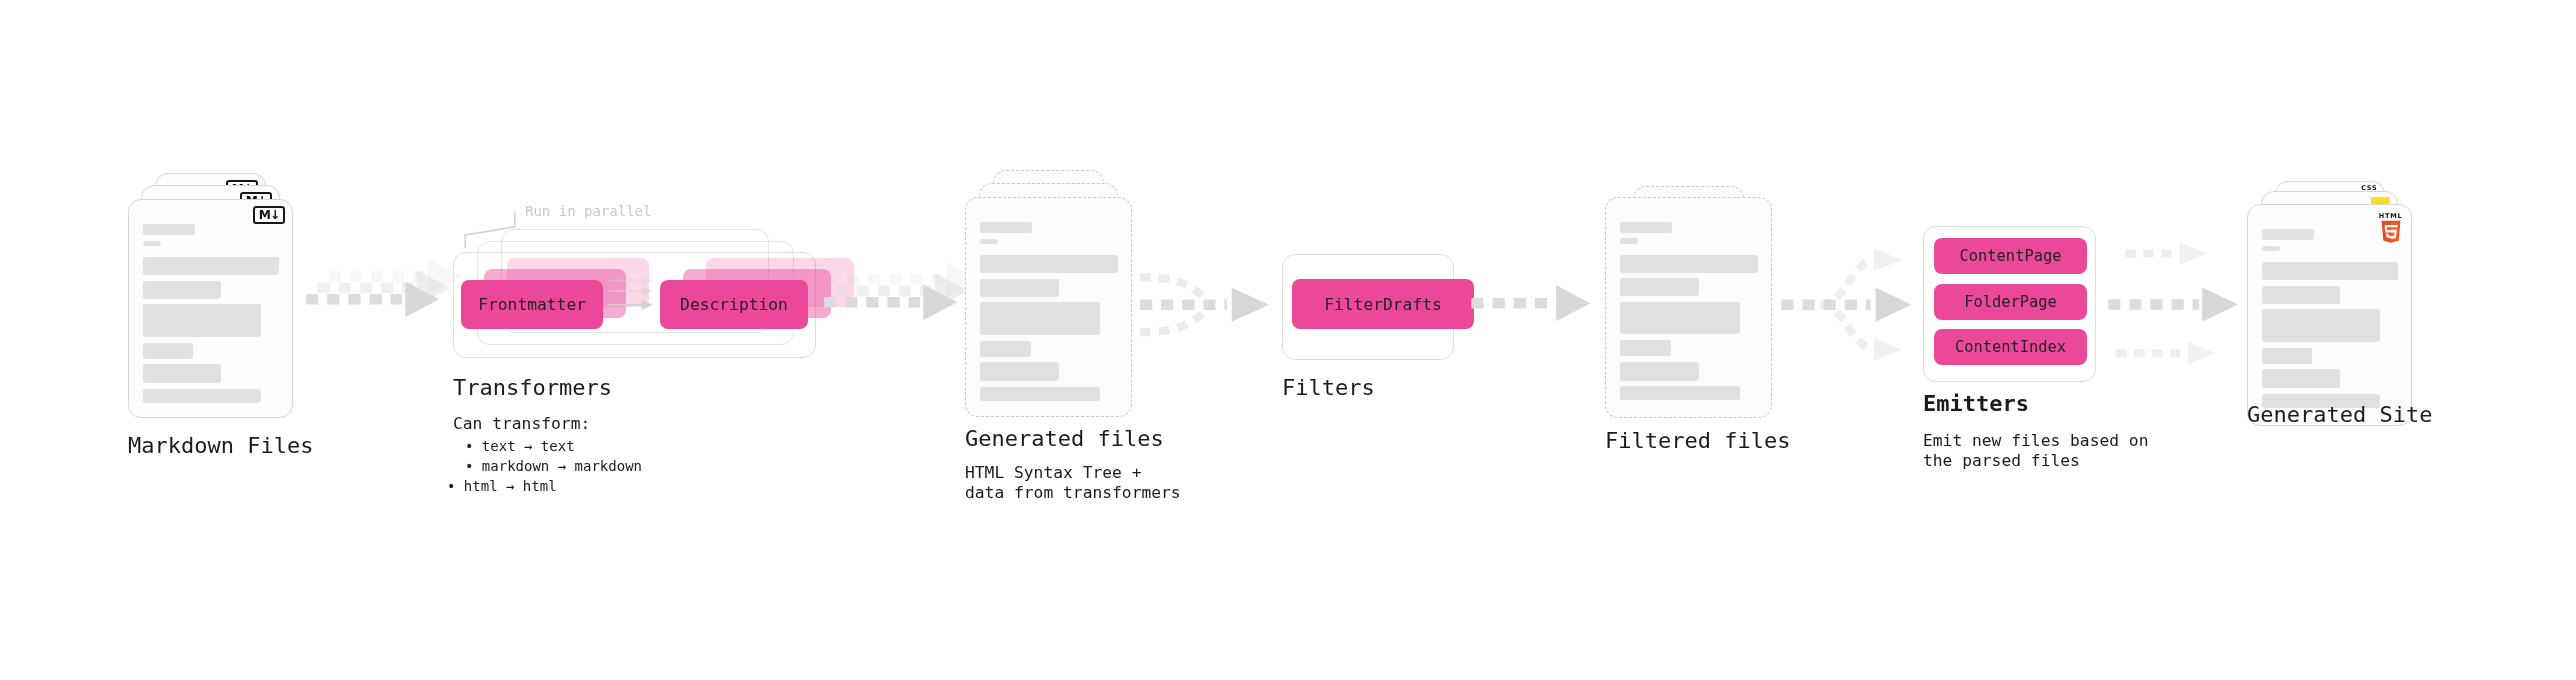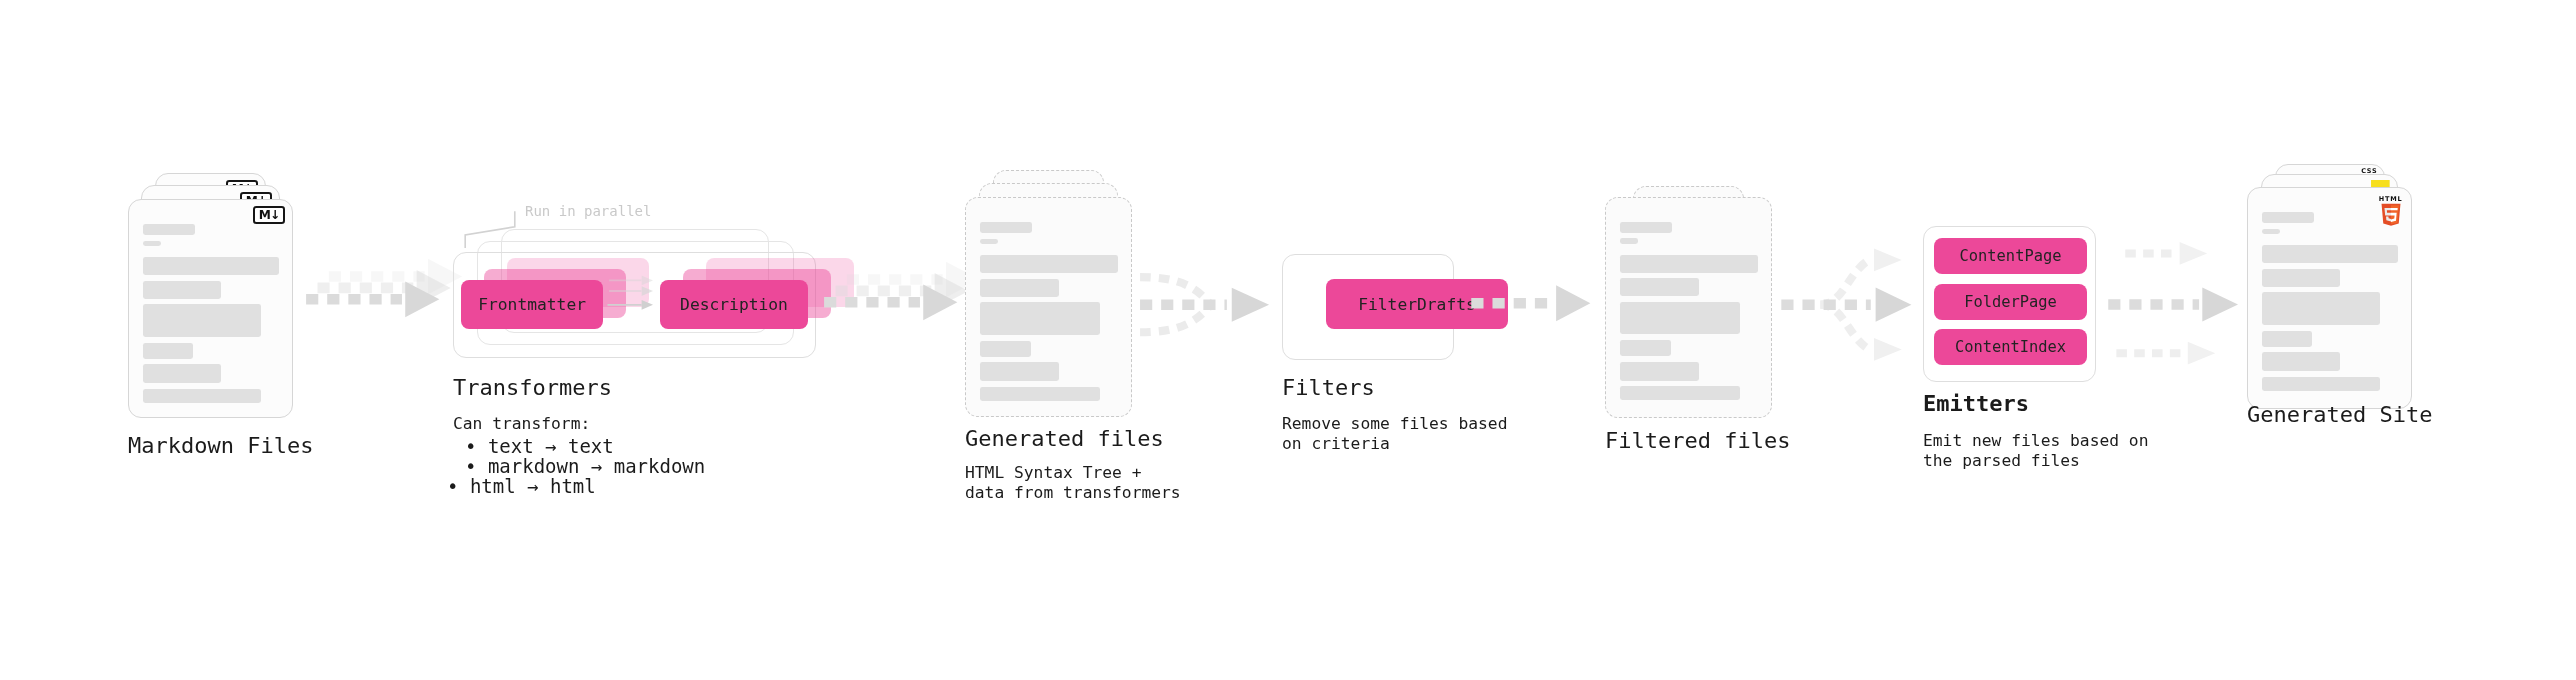--- a/index.html
+++ b/index.html
@@ -43,21 +43,21 @@
     justify-content:center;font-size:16.3px;color:#232323;white-space:nowrap;
   }
   .pill.ghost1{opacity:.45;}
   .pill.ghost2{opacity:.22;}
   .obox{position:absolute;border:1.6px solid #dedede;border-radius:13px;box-sizing:border-box;background:transparent;}
   .obox.ghost{border-color:#e5e5e5;}
   
   .stage-label{position:absolute;font-size:22px;line-height:24.4px;color:#1b1b1b;white-space:nowrap;}
   .sub{position:absolute;font-size:16.3px;line-height:20.3px;color:#1b1b1b;white-space:pre-line;}
   .note{position:absolute;font-size:14px;color:#c9c9c9;white-space:nowrap;}
-  .bullet-line{position:absolute;font-size:19px;line-height:20.3px;color:#1b1b1b;white-space:nowrap;}
+  .bullet-line{position:absolute;font-size:14px;line-height:20.3px;color:#1b1b1b;white-space:nowrap;}
   svg{position:absolute;display:block;overflow:visible;}
 </style>
 </head>
 <body>
 
 <div class="canvas">
 
   <div class="abs" style="left:128px;top:173px;width:165px;height:245px;">
     <div class="card" style="left:27px;top:0;width:111px;height:219px;">
       <span class="md-badge">M↓</span>
@@ -168,24 +168,22 @@
 data from transformers</div>
 
   <svg style="left:1136px;top:268px;" width="142" height="75" viewBox="0 0 175 92">
     <path d="M5,11 C48,11 72,20 92,45" fill="none" stroke="#ebebeb" stroke-width="10" stroke-dasharray="13 10"></path>
     <path d="M5,79 C48,79 72,70 92,45" fill="none" stroke="#ebebeb" stroke-width="10" stroke-dasharray="13 10"></path>
     <line x1="5" y1="45" x2="112" y2="45" stroke="#dcdcdc" stroke-width="13" stroke-dasharray="15 11"></line>
     <path d="M118,24 L164,45 L118,66 Z" fill="#d7d7d7"></path>
   </svg>
 
   <div class="obox" style="left:1282px;top:254px;width:172px;height:106px;"></div>
-  <div class="pill" style="left:1326px;top:279px;width:182px;height:50px;">FilterDrafts</div>
+  <div class="pill" style="left:1292px;top:279px;width:182px;height:50px;">FilterDrafts</div>
   <div class="stage-label" style="left:1282px;top:376px;">Filters</div>
-  <div class="sub" style="left:1282px;top:414px;">Remove some files based
-on criteria</div>
 
   <svg style="left:1468px;top:277px;" width="124" height="54" viewBox="0 0 152 66">
     <line x1="4" y1="32" x2="104" y2="32" stroke="#dbdbdb" stroke-width="13" stroke-dasharray="15 11"></line>
     <path d="M108,10 L150,32 L108,54 Z" fill="#d8d8d8"></path>
   </svg>
 
   <div class="abs" style="left:1605px;top:186px;width:167px;height:232px;">
     <div class="card dashed" style="left:28px;top:0;width:111px;height:219px;"></div>
     <div class="card dashed" style="left:0;top:10.6px;width:167px;height:221px;">
       <div class="bars">
@@ -221,21 +219,21 @@
 
   <svg style="left:2105px;top:229px;" width="146" height="143" viewBox="0 0 180 176">
     <line x1="25" y1="30" x2="88" y2="30" stroke="#eeeeee" stroke-width="10" stroke-dasharray="13 9"></line>
     <path d="M92,16 L126,30 L92,44 Z" fill="#f1f1f1"></path>
     <line x1="4" y1="93" x2="116" y2="93" stroke="#dcdcdc" stroke-width="13" stroke-dasharray="15 11"></line>
     <path d="M120,72 L164,93 L120,114 Z" fill="#d7d7d7"></path>
     <line x1="14" y1="153" x2="98" y2="153" stroke="#eeeeee" stroke-width="10" stroke-dasharray="13 9"></line>
     <path d="M102,139 L136,153 L102,167 Z" fill="#f1f1f1"></path>
   </svg>
 
-  <div class="abs" style="left:2247px;top:164px;width:165px;height:245px;">
+  <div class="abs" style="left:2247px;top:181px;width:165px;height:245px;">
     <div class="card" style="left:28px;top:0;width:110px;height:219px;">
       <div class="css-badge">
         <div class="css-word">CSS</div>
         <svg width="16.3" height="3.3" viewBox="0 0 20 4" style="position:relative;left:1.6px;top:0;">
             <rect width="20" height="4" rx="1" fill="#2965f1"></rect>
           </svg>
       </div>
     </div>
     <div class="card" style="left:14px;top:9.8px;width:137px;height:219px;">
       <svg class="js-badge" width="18.7" height="8.1" viewBox="0 0 23 10">

